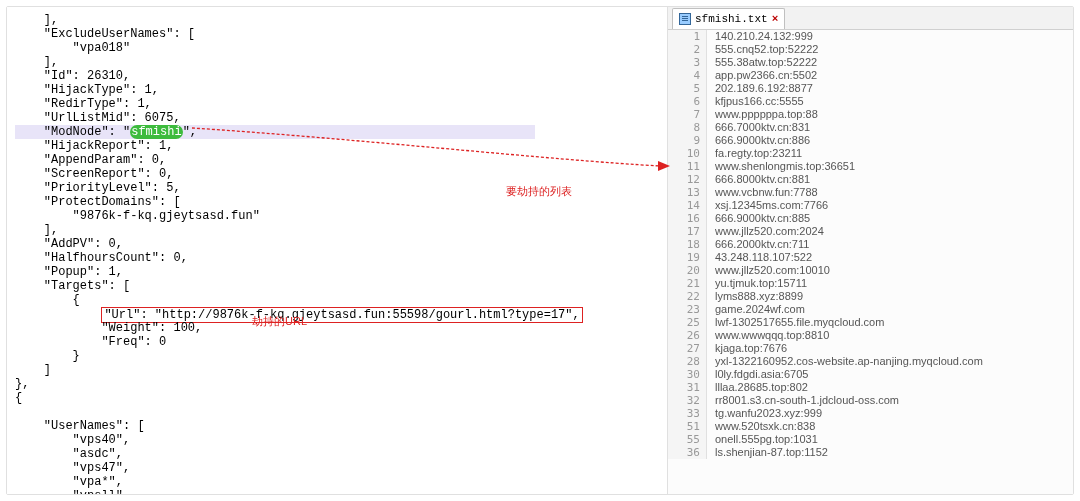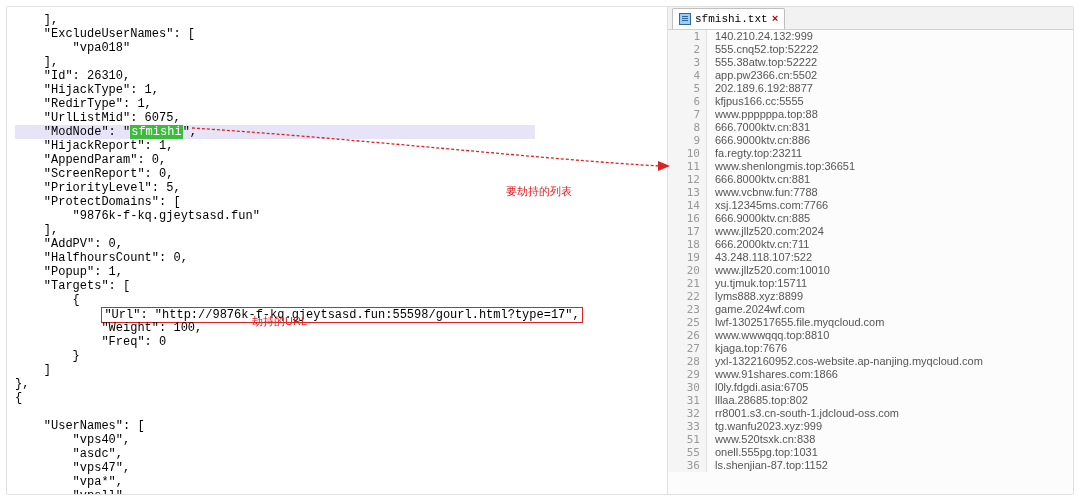--- a/index.html
+++ b/index.html
@@ -36,20 +36,21 @@
   }
   .hl-line{
     background:#e8e4f8;
     display:inline-block;
     width:520px;
   }
   .hl-green{
     background:#3dbb3d;
     color:#fff;
     padding:0 1px;
+    border-radius:7px;
   }
   .url-box{
     border:1.5px solid #d22;
     padding:0 2px;
     display:inline-block;
   }
   
   .right-pane{
     flex:1;
     border-left:1px solid #e0e0e0;
@@ -290,24 +291,20 @@
         </div>
         <div class="list-row">
           <div class="gutter">27</div>
           <div class="list-text">kjaga.top:7676</div>
         </div>
         <div class="list-row">
           <div class="gutter">28</div>
           <div class="list-text">yxl-1322160952.cos-website.ap-nanjing.myqcloud.com</div>
         </div>
         <div class="list-row">
-          <div class="gutter">29</div>
-          <div class="list-text">www.91shares.com:1866</div>
-        </div>
-        <div class="list-row">
           <div class="gutter">30</div>
           <div class="list-text">l0ly.fdgdi.asia:6705</div>
         </div>
         <div class="list-row">
           <div class="gutter">31</div>
           <div class="list-text">lllaa.28685.top:802</div>
         </div>
         <div class="list-row">
           <div class="gutter">32</div>
           <div class="list-text">rr8001.s3.cn-south-1.jdcloud-oss.com</div>

